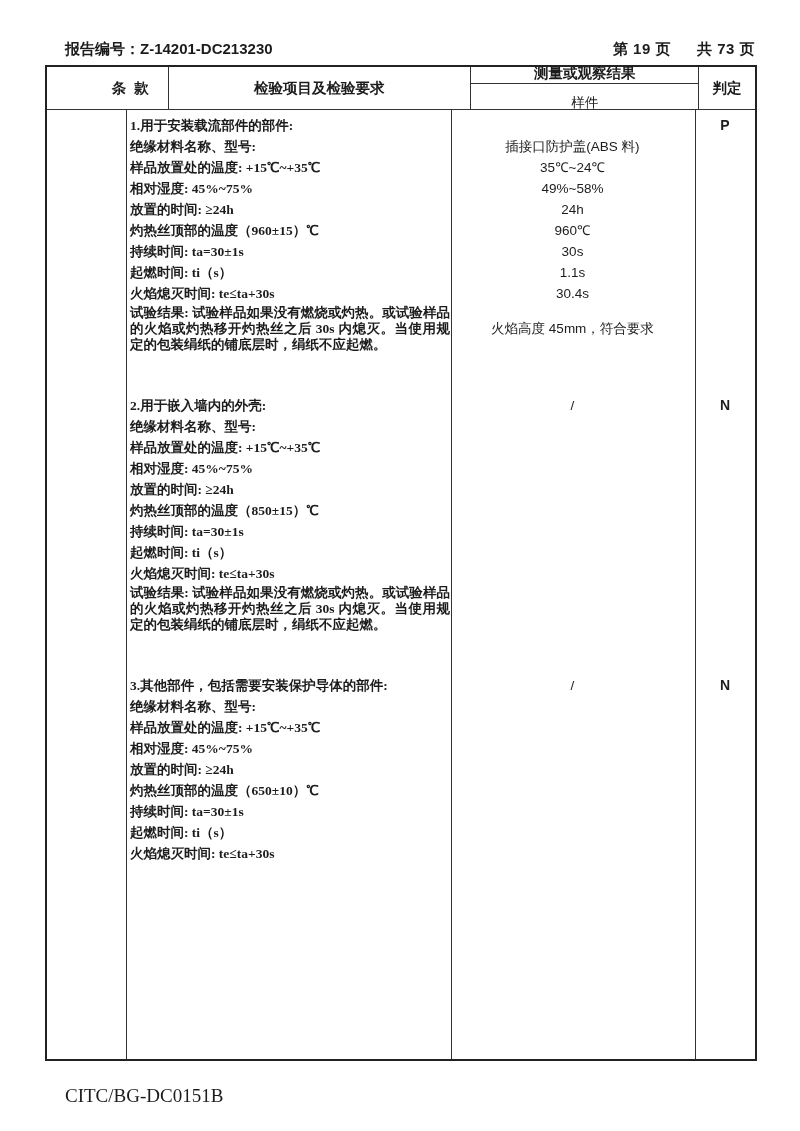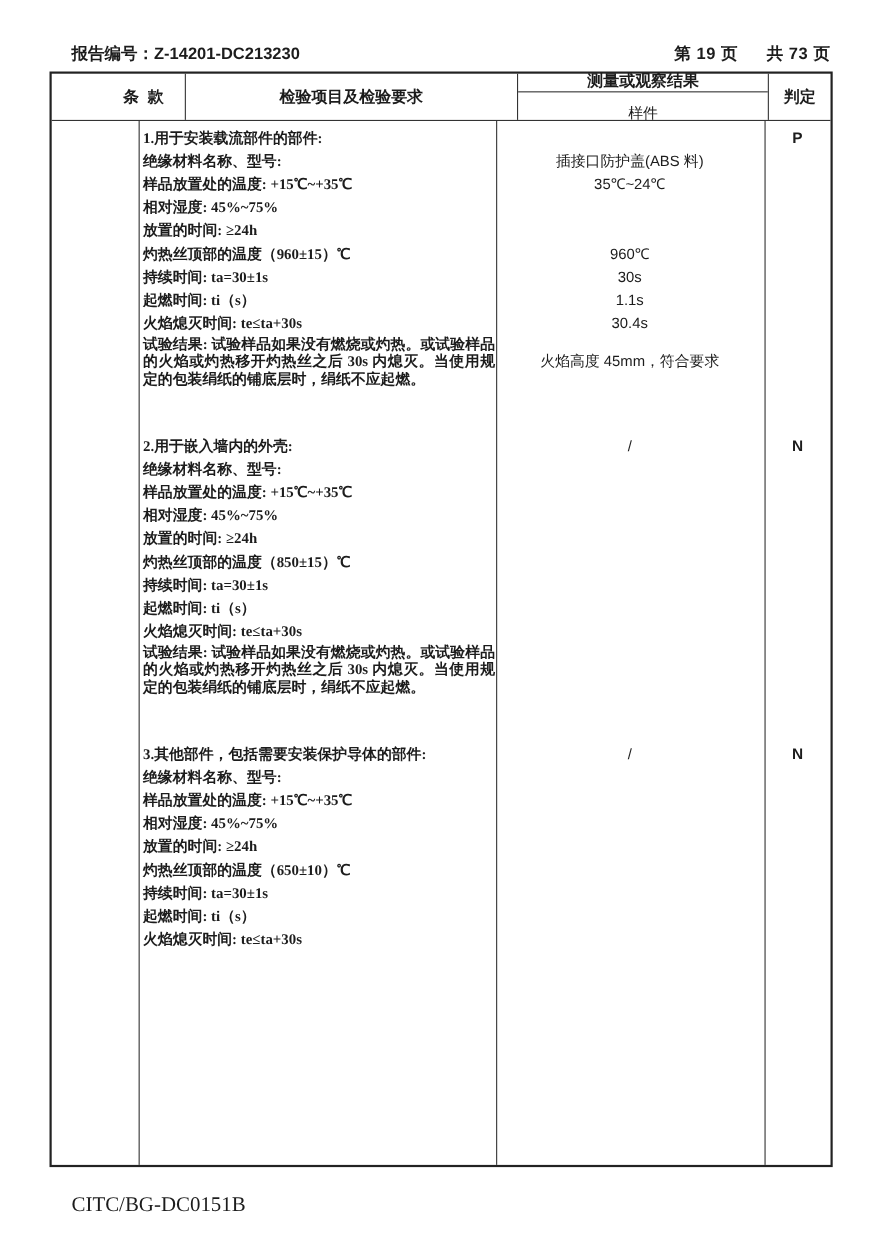--- a/index.html
+++ b/index.html
@@ -131,24 +131,26 @@
     <div class="cell-res">插接口防护盖(ABS 料)</div>
   </div>
 
   <div class="row">
     <div class="cell-req">样品放置处的温度:  +15℃~+35℃</div>
     <div class="cell-res">35℃~24℃</div>
   </div>
 
   <div class="row">
     <div class="cell-req">相对湿度:  45%~75%</div>
+    <div class="cell-res">49%~58%</div>
   </div>
 
   <div class="row">
     <div class="cell-req">放置的时间:  ≥24h</div>
+    <div class="cell-res">24h</div>
   </div>
 
   <div class="row">
     <div class="cell-req">灼热丝顶部的温度（960±15）℃</div>
     <div class="cell-res">960℃</div>
   </div>
 
   <div class="row">
     <div class="cell-req">持续时间:  ta=30±1s</div>
     <div class="cell-res">30s</div>

